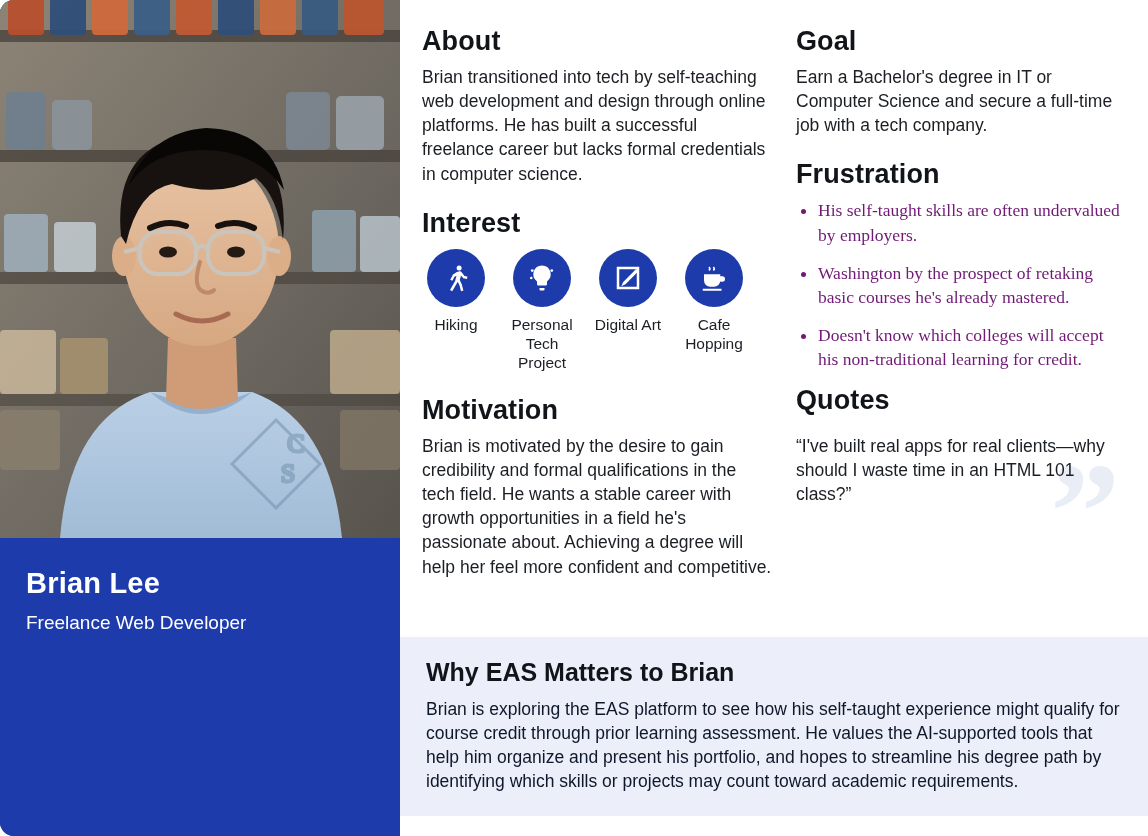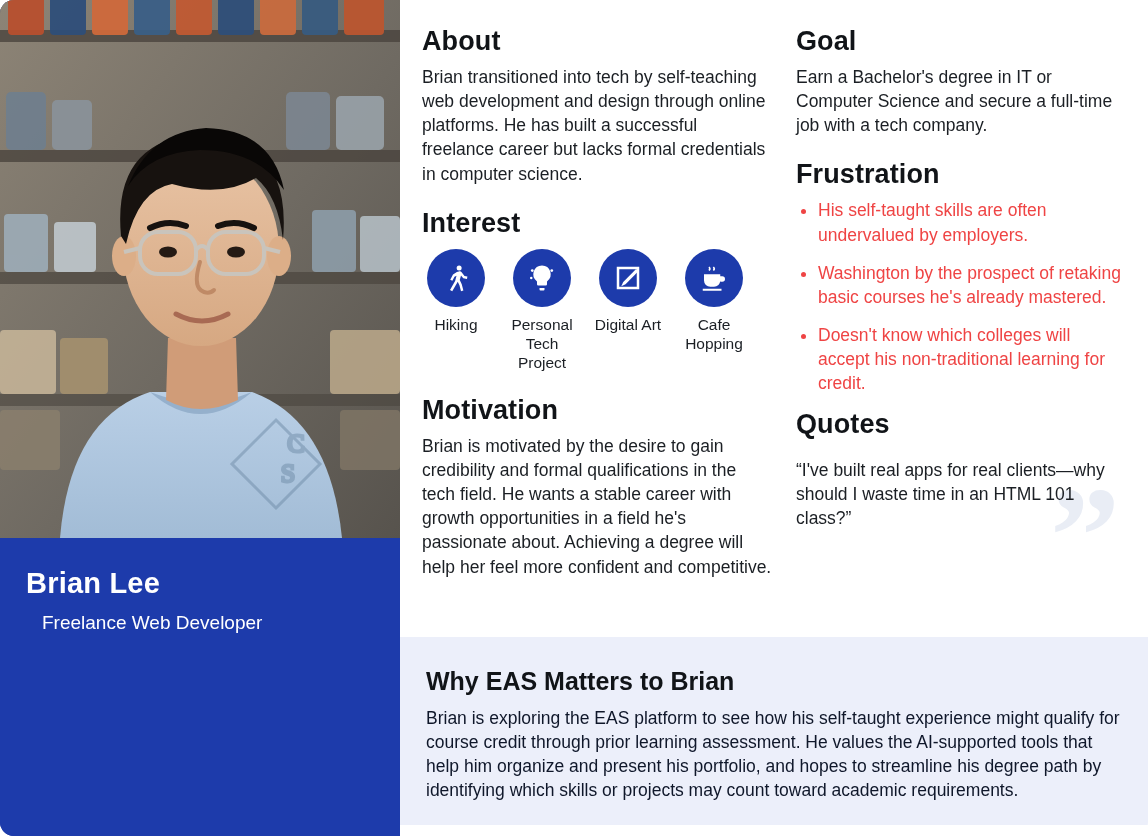--- a/index.html
+++ b/index.html
@@ -45,21 +45,21 @@
   .name {
     font-size: 29px;
     font-weight: bold;
     letter-spacing: .2px;
     margin: 0 0 12px 0;
     line-height: 1.1;
   }
   .role {
     font-size: 19px;
     font-weight: 400;
-    margin: 0 0 32px 16px;
+    margin: 0 0 32px 0;
   }
   .meta { font-size: 19px; line-height: 1.38; }
   .meta .lbl { font-weight: bold; }
   .meta-row { margin-bottom: 1px; }
 
   
   .right {
     flex: 1 1 auto;
     display: flex;
     flex-direction: column;
@@ -113,22 +113,23 @@
   }
 
   
   ul.bul {
     margin: 6px 0 0 0;
     padding-left: 22px;
   }
   ul.bul li {
     font-size: 17.5px;
     line-height: 1.38;
-    color: #ef4444;
+    color: #701a75;
     margin-bottom: 14px;
+    font-family: Liberation Serif, serif;
   }
 
   
   .quotewrap { position: relative; }
   .quotemark {
     position: absolute;
     right: 2px; top: 8px;
     font-size: 140px;
     line-height: 1;
     color: #e9edf5;
@@ -149,21 +150,21 @@
   .band {
     margin: 0 0 0 0;
     background: #eceffa;
     padding: 18px 28px 22px 26px;
     flex: 1 1 auto;
   }
   .band h2 {
     font-size: 25px;
     font-weight: bold;
     color: #111418;
-    margin: 12px 0 10px 0;
+    margin: 3px 0 10px 0;
   }
   .band p {
     font-size: 17.5px;
     line-height: 1.38;
     color: #0f172a;
     margin: 0;
   }
 </style>
 </head>
 <body>

